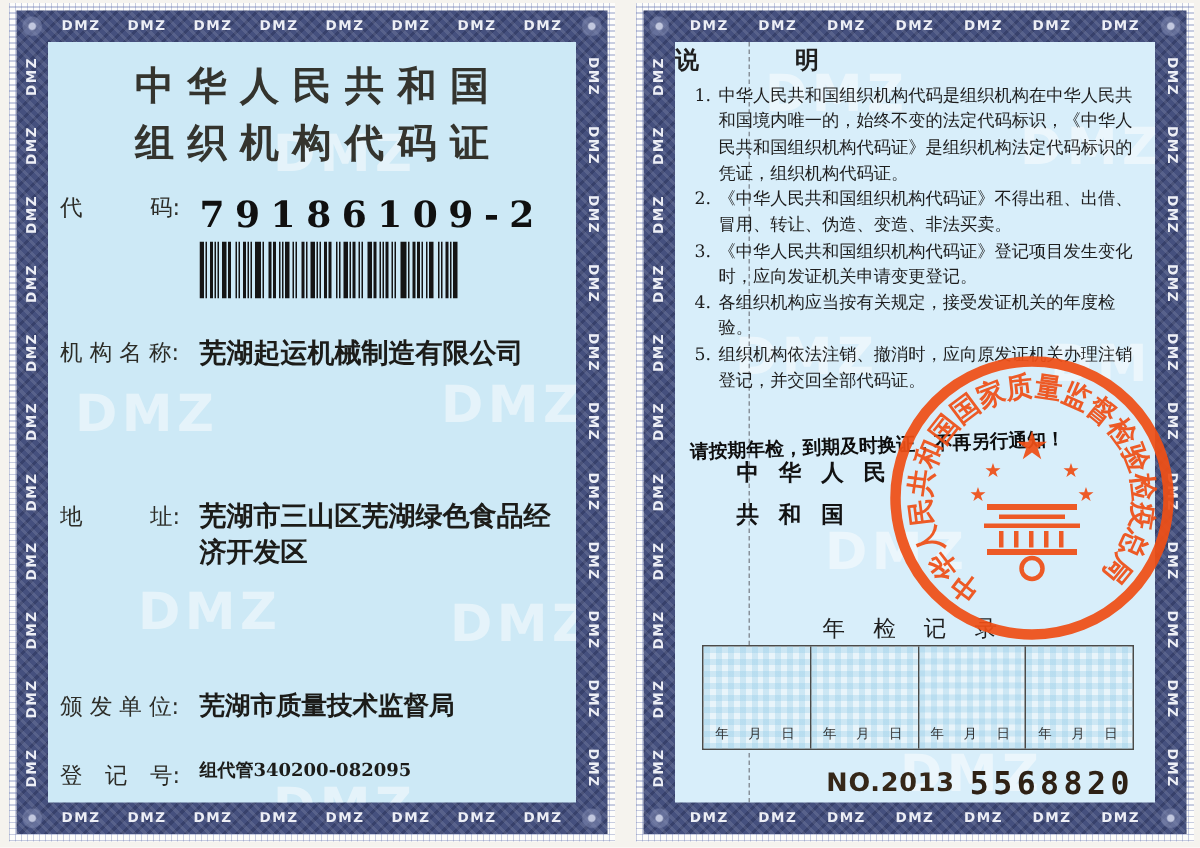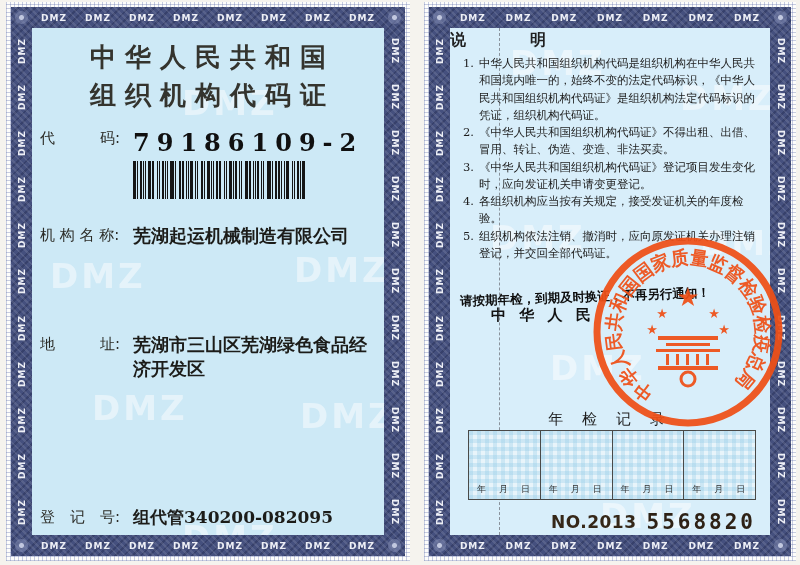--- a/index.html
+++ b/index.html
@@ -232,23 +232,26 @@
         <div class="row" style="top:196px">
           <span class="flabel">机 构 名 称:</span><span class="fvalue">芜湖起运机械制造有限公司</span>
         </div>
 
 
         <div class="row" style="top:305px">
           <span class="flabel">地　　　址:</span><span class="fvalue">芜湖市三山区芜湖绿色食品经济开发区</span>
         </div>
 
 
+        <div class="row" style="top:432px">
+          <span class="flabel">颁 发 单 位:</span><span class="fvalue" style="font-size:17px">芜湖市质量技术监督局</span>
+        </div>
 
         <div class="row" style="top:478px">
-          <span class="flabel">登　记　号:</span><span class="fvalue serif-val" style="font-size:17px">组代管340200-082095</span>
+          <span class="flabel">登　记　号:</span><span class="fvalue serif-val" style="font-size:12px">组代管340200-082095</span>
         </div>
       </div>
     </div>
   </div>
 
   <div class="page right">
     <div class="frame">
       <div class="band band-top">
           <span>DMZ</span>
           <span>DMZ</span>
@@ -328,20 +331,21 @@
               <span class="t">各组织机构应当按有关规定，接受发证机关的年度检验。</span>
             </div>
             <div class="note">
               <span class="n">5.</span>
               <span class="t">组织机构依法注销、撤消时，应向原发证机关办理注销登记，并交回全部代码证。</span>
             </div>
           </div>
 
         <div class="country">
           <div>中 华 人 民</div>
+          <div>共 和 国</div>
         </div>
         <div class="reminder">请按期年检，到期及时换证，不再另行通知！</div>
 
         <div class="annual-title">年 检 记 录</div>
         <div class="annual-table">
             <div class="acell">
               <span class="ymd">年　月　日</span>
             </div>
             <div class="acell">
               <span class="ymd">年　月　日</span>

